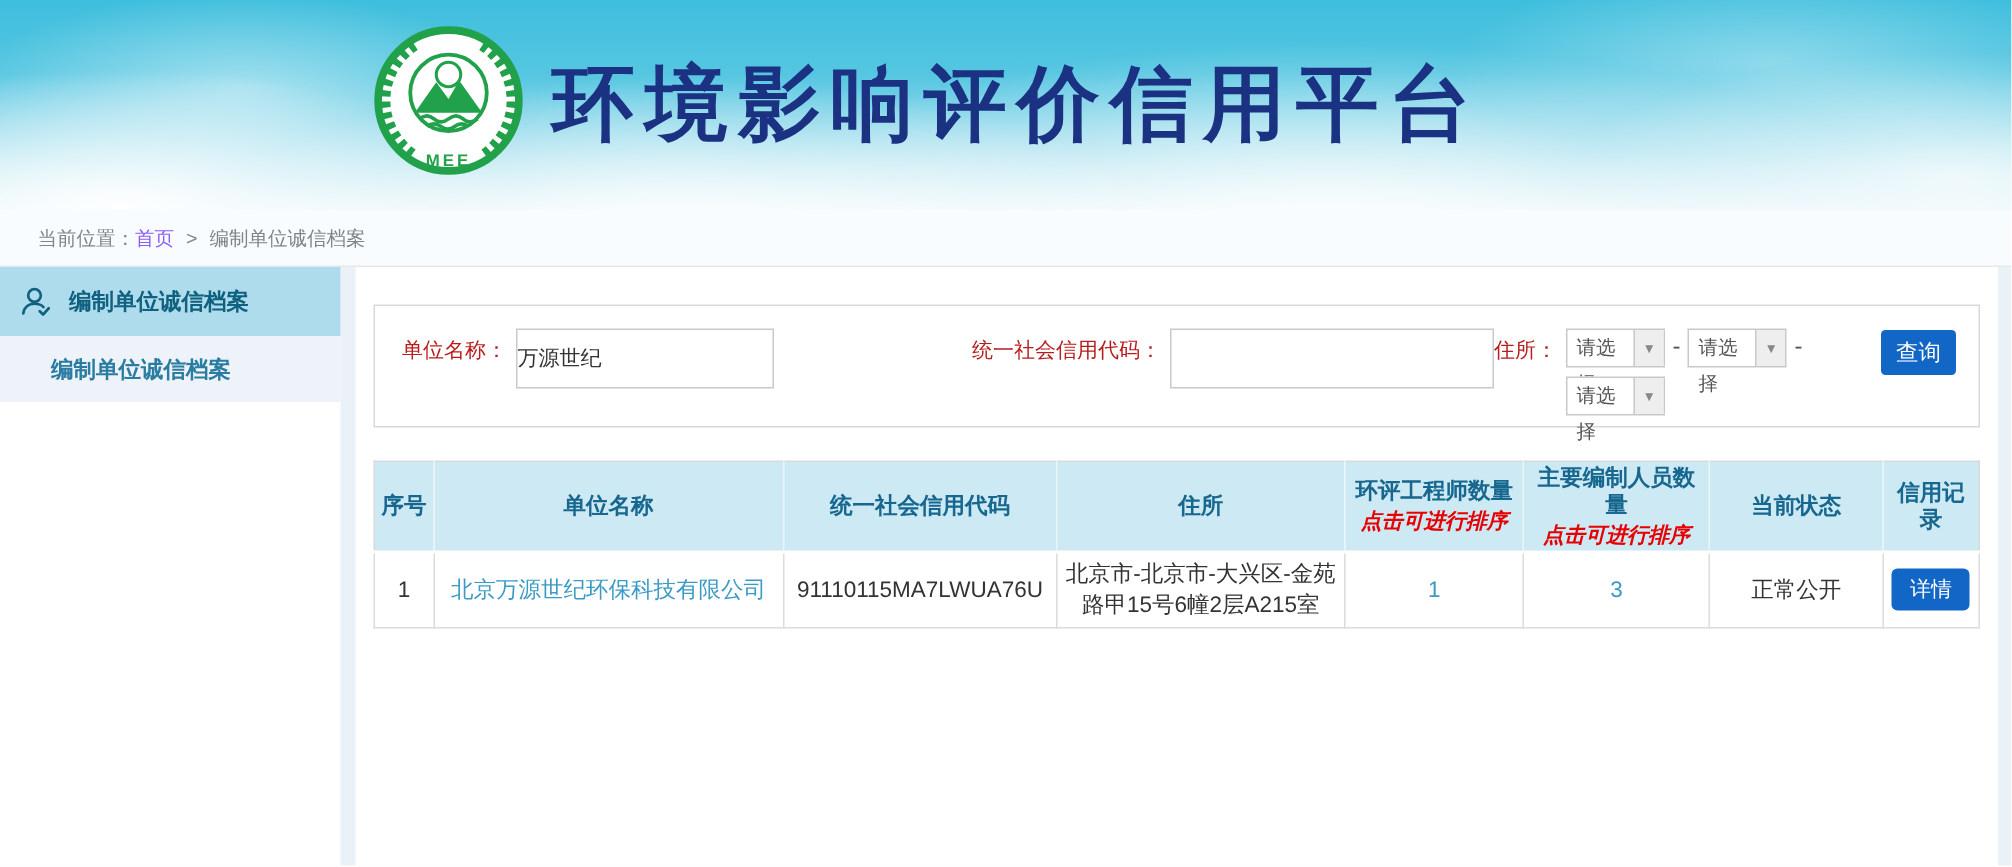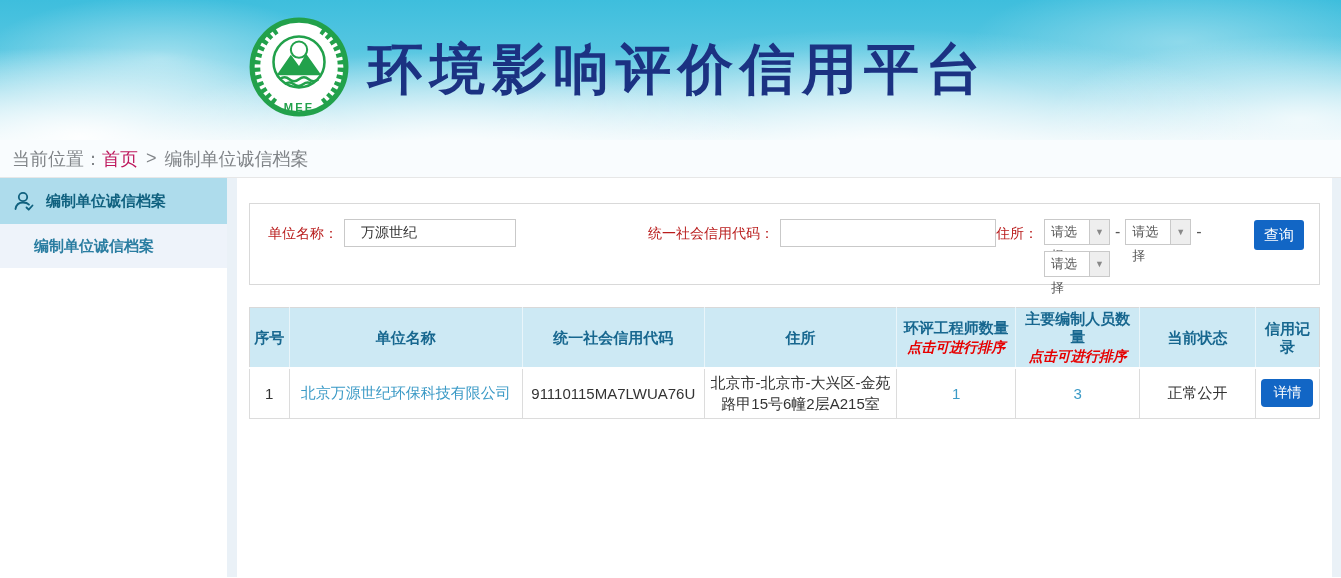--- a/index.html
+++ b/index.html
@@ -20,24 +20,24 @@
   .header-inner{ display:flex; align-items:center; height:100%; padding-left:248px; }
   .logo{ width:102px; height:102px; flex:0 0 auto; margin-top:-6px; }
   .site-title{
     margin-left:18px; font-size:55px; font-weight:900; letter-spacing:7px;
     color:#1b3282; font-family:"Liberation Sans","DejaVu Sans",sans-serif;
   }
 
   
   .breadcrumb-bar{
     height:38px; background:#f9fcfe; border-bottom:1px solid #e7e7e7;
-    display:flex; align-items:center; padding-left:12px;
-    font-size:18px; color:#808488;
-  }
-  .breadcrumb-bar a{ color:#be185d; text-decoration:none; }
+    display:flex; align-items:center; padding-left:25px;
+    font-size:13px; color:#808488;
+  }
+  .breadcrumb-bar a{ color:#8b5cf6; text-decoration:none; }
   .crumb-sep{ margin:0 8px; }
 
   
   .page{ display:flex; height:399px; background:#eaf1f7; }
 
   .sidebar{ width:227px; background:#fff; flex:0 0 auto; }
   .side-item-active{
     height:46px; background:#aedcec; display:flex; align-items:center;
     padding-left:12px; cursor:pointer;
   }
@@ -48,21 +48,21 @@
   }
   .side-item-sub .txt{ font-size:15px; font-weight:bold; color:#2a7da1; }
 
   .main{ flex:1; background:#fff; margin:0 9px 0 10px; padding:25px 12px 0 12px; }
 
   
   .search-panel{ position:relative; border:1px solid #d9d9d9; height:82px; background:#fff; }
   .search-row{ display:flex; align-items:flex-start; padding-top:15px; }
   .f-label{ font-size:14px; color:#b91c1c; line-height:28px; white-space:nowrap; }
   .lbl-company{ margin-left:18px; }
-  .inp{ height:28px; border:1px solid #c9c9c9; font-size:14px; color:#333; padding:0 16px; outline:none; }
+  .inp{ height:40px; border:1px solid #c9c9c9; font-size:14px; color:#333; padding:0 0; outline:none; }
   .inp-company{ width:172px; margin-left:6px; }
   .lbl-code{ margin-left:132px; }
   .inp-code{ width:216px; margin-left:6px; }
   .lbl-addr{ }
   .addr-group{ display:flex; flex-wrap:wrap; width:260px; margin-left:6px; }
   .sel{ width:66px; height:26px; border:1px solid #c9c9c9; background:#fff; display:flex; cursor:pointer; margin-bottom:6px; }
   .sel .sel-txt{ flex:1; font-size:13px; color:#555; line-height:24px; padding-left:6px; }
   .sel .sel-arrow{ width:20px; background:#eee; border-left:1px solid #c9c9c9; color:#888;
      font-size:9px; display:flex; align-items:center; justify-content:center; }
   .dash{ line-height:26px; margin:0 5px; color:#555; }

